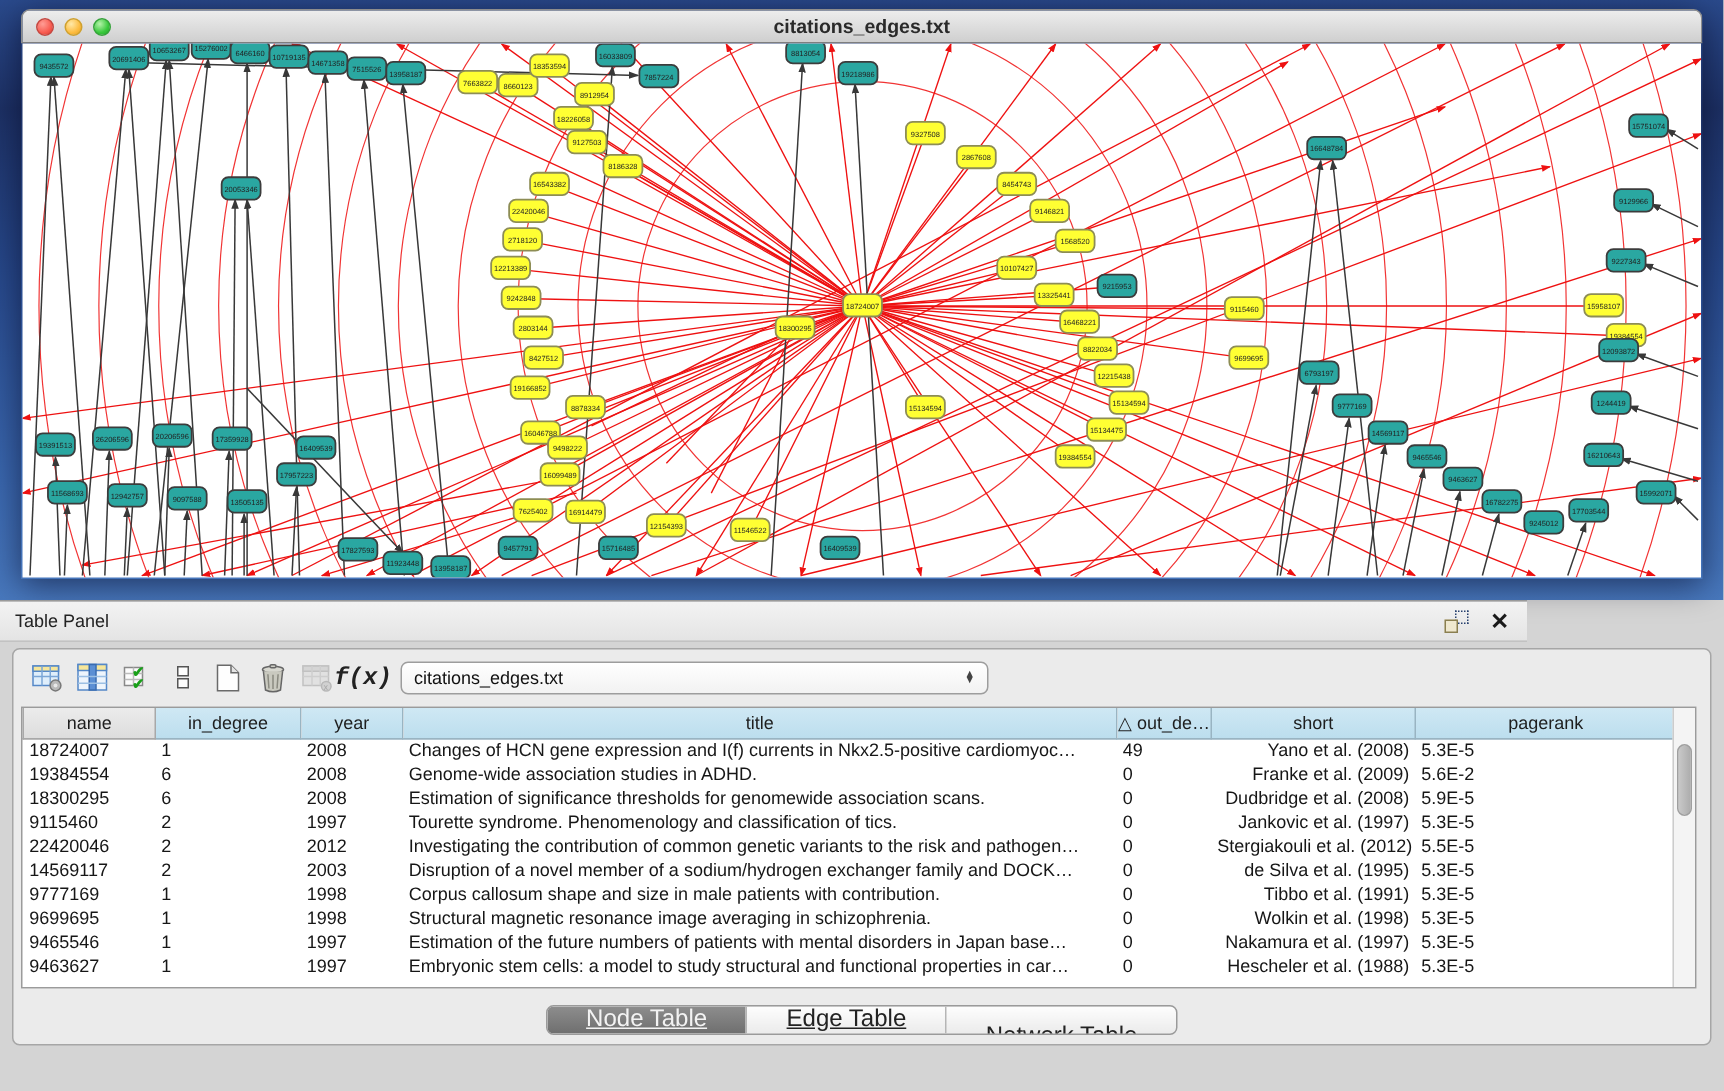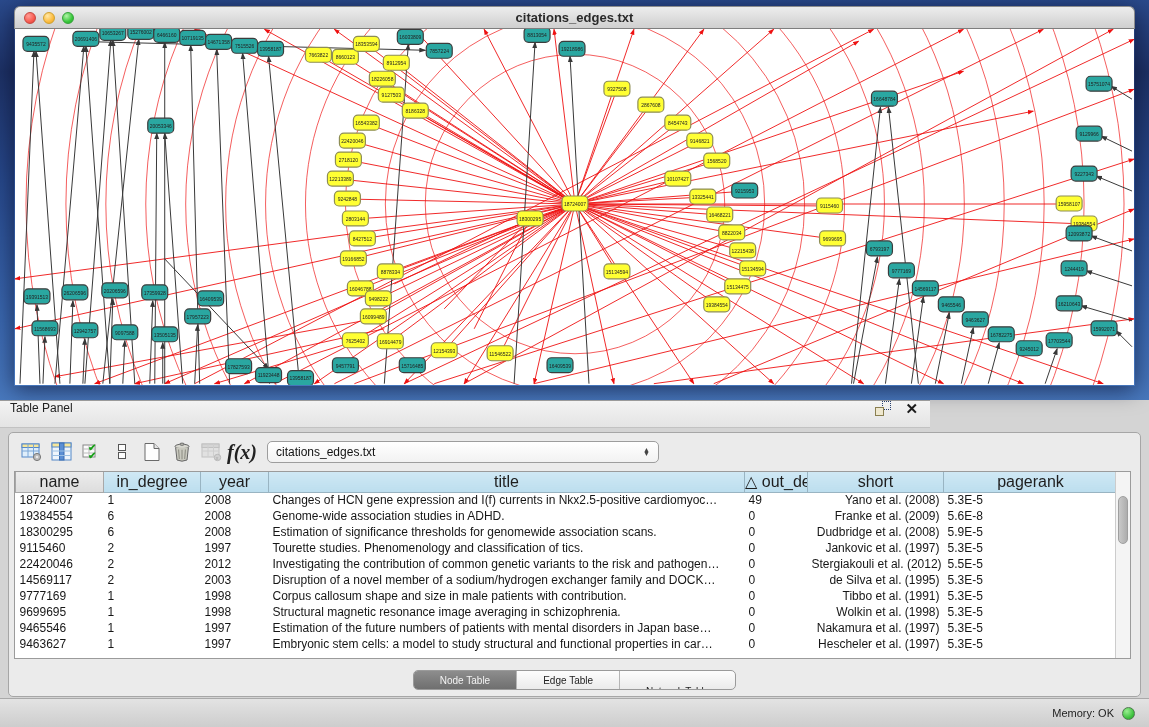--- a/index.html
+++ b/index.html
@@ -18,59 +18,59 @@
   .traffic { display:flex; gap:7px; margin-left:9px; }
   .light { width:12px; height:12px; border-radius:50%; }
   .light.red { background:radial-gradient(circle at 35% 30%, #ff9d95,#f85c51 60%,#d43b32); border:1px solid #c54740;}
   .light.yellow { background:radial-gradient(circle at 35% 30%, #ffe9a8,#fdbc40 60%,#e09f23); border:1px solid #cfa12f;}
   .light.green { background:radial-gradient(circle at 35% 30%, #b4f3a9,#39c83c 60%,#27a42a); border:1px solid #35a339;}
   .win-title { position:absolute; left:0; right:0; text-align:center; font-size:13px; color:#2a2a2a; font-weight:bold;}
   .canvas { position:relative; width:1119px; height:356px; margin-left:1px; background:#ffffff; overflow:hidden; }
   .canvas svg { display:block; }
 
   
-  .panel-titlebar { position:absolute; left:0; top:400px; width:930px; height:28px;
+  .panel-titlebar { position:absolute; left:0; top:400px; width:1018px; height:28px;
     background:linear-gradient(180deg,#f3f3f3,#e4e4e4); border-top:1px solid #9a9a9a; border-bottom:1px solid #c2c2c2;
-    display:flex; }
+    display:flex; align-items:center; }
   .panel-title { font-size:12px; color:#222; margin-left:10px; }
   .panel-titlebar .spacer { flex:1; }
   .float-icon { width:16px; height:15px; margin-right:14px; position:relative; cursor:pointer;}
   .float-icon .b1 { position:absolute; right:0; top:0; width:9px; height:9px; border:1px dotted #27406e; }
   .float-icon .b2 { position:absolute; left:0; bottom:0; width:9px; height:9px; background:#efe8cf; border:1px solid #8f緩a06e; border:1px solid #8a7f50; }
   .close-x { font-size:15px; font-weight:bold; color:#1a1a1a; margin-right:12px; cursor:pointer; line-height:1;}
 
   
   .panel-body { position:absolute; left:8px; top:432px; width:1133px; height:265px;
     background:#ebebeb; border:1px solid #a6a6a6; border-radius:5px; }
   .toolbar { height:38px; display:flex; align-items:center; padding:0 8px; }
   .tbtn { width:30px; height:28px; display:flex; align-items:center; justify-content:center; cursor:pointer; }
-  .fx { font-family:Liberation Serif, serif; font-style:italic; font-weight:bold; font-size:20px; color:#222; }
+  .fx { font-family:Liberation Mono, monospace; font-style:italic; font-weight:bold; font-size:16px; color:#222; }
   .combo { margin-left:10px; width:392px; height:22px; background:linear-gradient(180deg,#ffffff,#f2f2f2);
     border:1px solid #9d9d9d; border-radius:5px; display:flex; align-items:center; padding:0 8px; cursor:pointer;}
   .combo-label { flex:1; font-size:12px; color:#111; }
   .combo-arrows { display:flex; flex-direction:column; line-height:4px; font-size:7px; color:#444; }
 
   
   .tablewrap { position:relative; margin:0 5px; width:1117px; border:1px solid #9b9b9b; background:#fff; height:188px; }
   table.grid { border-collapse:collapse; table-layout:fixed; width:1102px; }
-  .grid th { height:20px; font-size:16px; font-weight:normal; color:#1e1e1e; 
+  .grid th { height:20px; font-size:12px; font-weight:normal; color:#1e1e1e; 
     background:linear-gradient(180deg,#cfe8f4,#bcdeee); border:1px solid #99b4c2; border-top:none; overflow:hidden; white-space:nowrap;}
   .grid th.namecol { background:linear-gradient(180deg,#ececec,#dddddd); border-color:#a8a8a8; }
   .grid td { height:16px; font-size:12px; color:#161616; padding:0 4px; white-space:nowrap; overflow:hidden; }
   .grid td.c { text-align:right; }
   .vscroll { position:absolute; right:0; top:0; bottom:0; width:15px; background:#f4f4f4; border-left:1px solid #cccccc; }
   .vthumb { position:absolute; left:2px; top:24px; width:10px; height:48px; border-radius:6px;
     background:linear-gradient(90deg,#c9c9c9,#adadad); border:1px solid #9f9f9f; cursor:pointer;}
 
   
   .tabsrow { position:absolute; left:0; right:0; bottom:6px; display:flex; justify-content:center; }
   .segmented { display:flex; border:1px solid #9a9a9a; border-radius:5px; overflow:hidden;
     background:linear-gradient(180deg,#fdfdfd,#ebebeb); height:20px; }
-  .seg { padding:0 26px; font-size:10px; color:#222; display:flex; align-items:center; cursor:pointer;
-    border-right:1px solid #b5b5b5; }
+  .seg { padding:0 26px; font-size:16px; color:#222; display:flex; align-items:center; cursor:pointer;
+    border-right:1px solid #b5b5b5;text-decoration:underline; }
   .seg:last-child { border-right:none;margin-top:20px; }
   .seg.sel { background:linear-gradient(180deg,#8d8d8d,#6f6f6f); color:#f3f3f3; }
 
   
   .footer { position:absolute; left:0; top:698px; width:1149px; height:29px;
     background:linear-gradient(180deg,#e3e3e3,#cdcdcd); border-top:1px solid #a9a9a9;
     display:flex; align-items:center; justify-content:flex-end; }
   .mem-label { font-size:11px; color:#222; margin-right:8px; }
   .mem-dot { width:13px; height:13px; border-radius:50%; margin-right:14px;
     background:radial-gradient(circle at 35% 30%, #9bef92,#3dc13d 65%,#2a9e2a); border:1px solid #4e7a4e; }
@@ -717,36 +717,36 @@
               <td class="c">Yano et al. (2008)</td>
               <td>5.3E-5</td>
             </tr>
             <tr>
               <td>19384554</td>
               <td>6</td>
               <td>2008</td>
               <td>Genome-wide association studies in ADHD.</td>
               <td>0</td>
               <td class="c">Franke et al. (2009)</td>
-              <td>5.6E-8</td>
+              <td>5.6E-2</td>
             </tr>
             <tr>
               <td>18300295</td>
               <td>6</td>
               <td>2008</td>
               <td>Estimation of significance thresholds for genomewide association scans.</td>
               <td>0</td>
               <td class="c">Dudbridge et al. (2008)</td>
               <td>5.9E-5</td>
             </tr>
             <tr>
               <td>9115460</td>
               <td>2</td>
               <td>1997</td>
-              <td>Tourette studies. Phenomenology and classification of tics.</td>
+              <td>Tourette syndrome. Phenomenology and classification of tics.</td>
               <td>0</td>
               <td class="c">Jankovic et al. (1997)</td>
               <td>5.3E-5</td>
             </tr>
             <tr>
               <td>22420046</td>
               <td>2</td>
               <td>2012</td>
               <td>Investigating the contribution of common genetic variants to the risk and pathogen…</td>
               <td>0</td>
@@ -788,37 +788,33 @@
               <td>0</td>
               <td class="c">Nakamura et al. (1997)</td>
               <td>5.3E-5</td>
             </tr>
             <tr>
               <td>9463627</td>
               <td>1</td>
               <td>1997</td>
               <td>Embryonic stem cells: a model to study structural and functional properties in car…</td>
               <td>0</td>
-              <td class="c">Hescheler et al. (1997)</td>
+              <td class="c">Hescheler et al. (1988)</td>
               <td>5.3E-5</td>
             </tr>
           </tbody>
       </table>
       <div class="vscroll">
           <div class="vthumb"></div>
         </div>
     </div>
 
     <div class="tabsrow">
       <div class="segmented" id="segtabs">
           <div class="seg sel">Node Table</div>
           <div class="seg">Edge Table</div>
           <div class="seg">Network Table</div>
         </div>
     </div>
   </div>
 
-  <div class="footer">
-    <span class="mem-label">Memory: OK</span>
-    <span class="mem-dot"></span>
-  </div>
 
 </div>
 
 </body></html>

